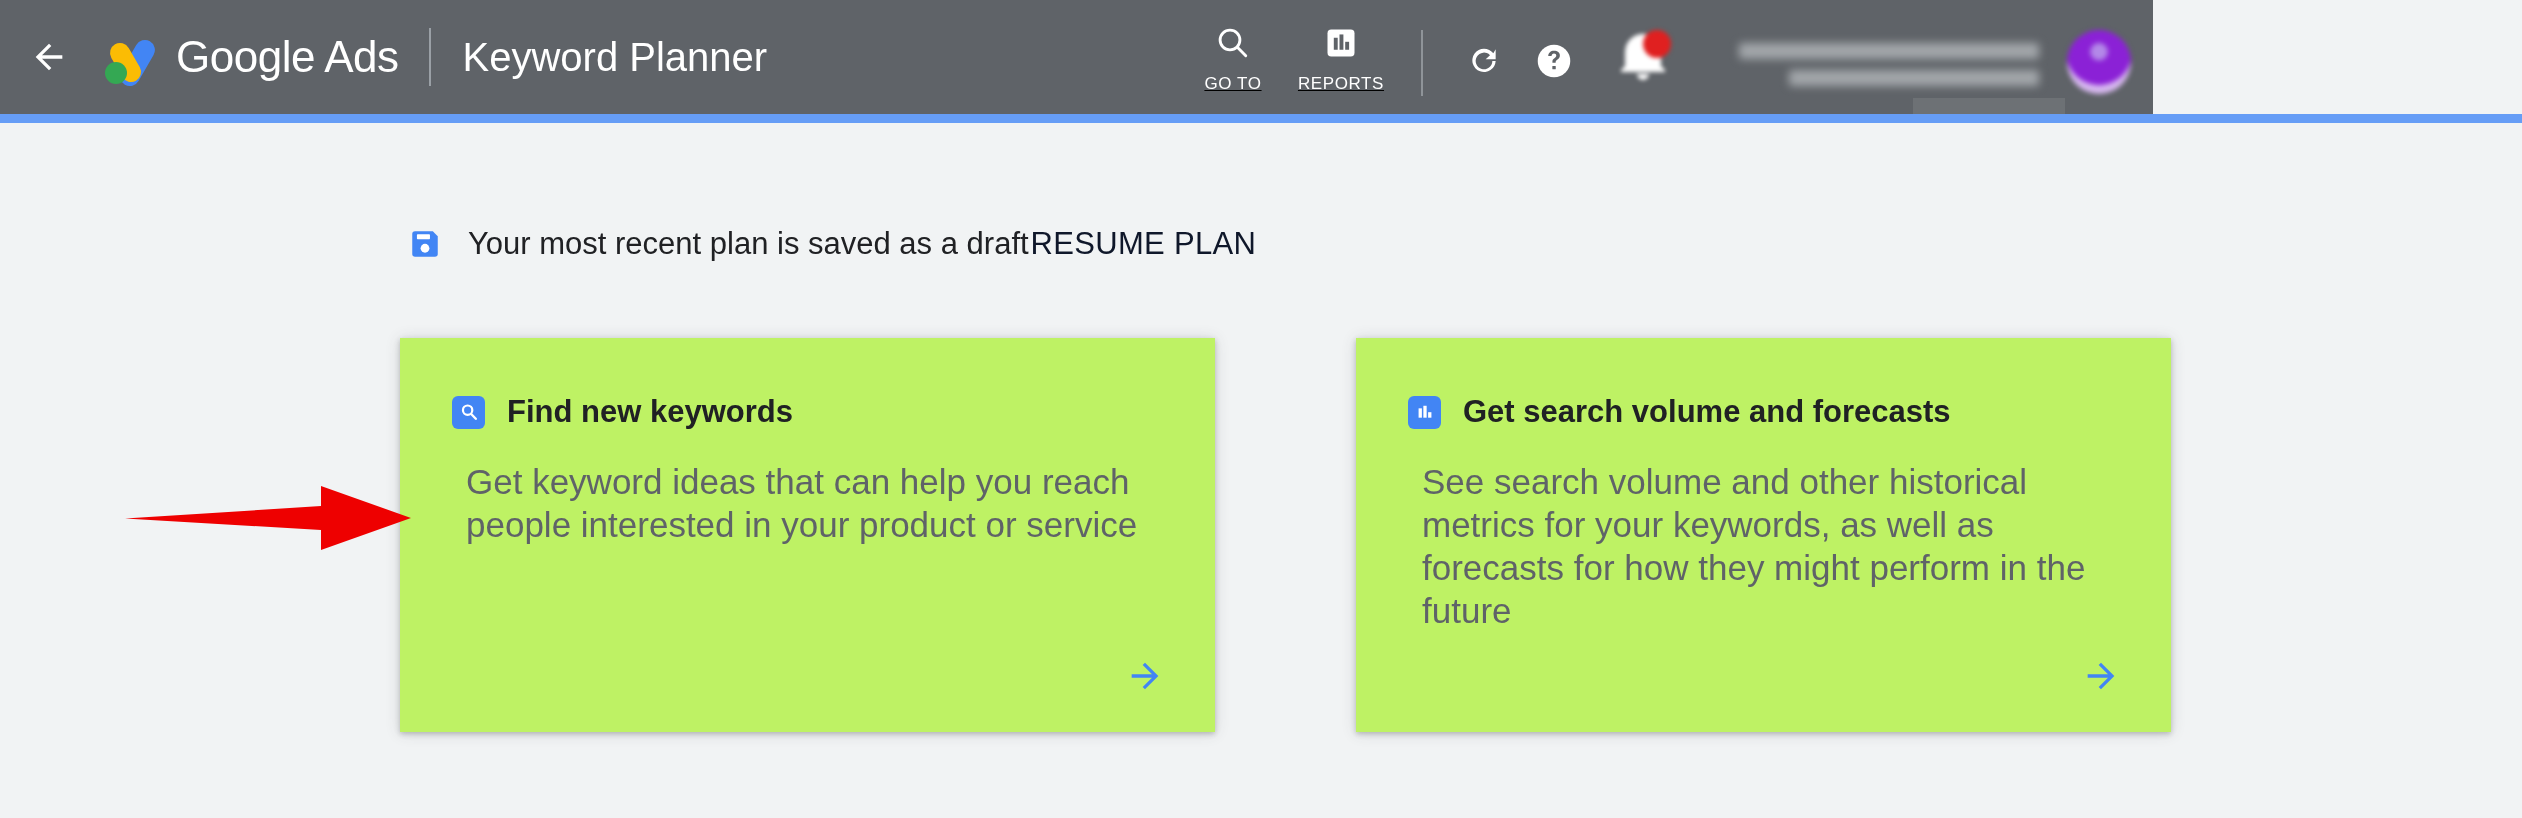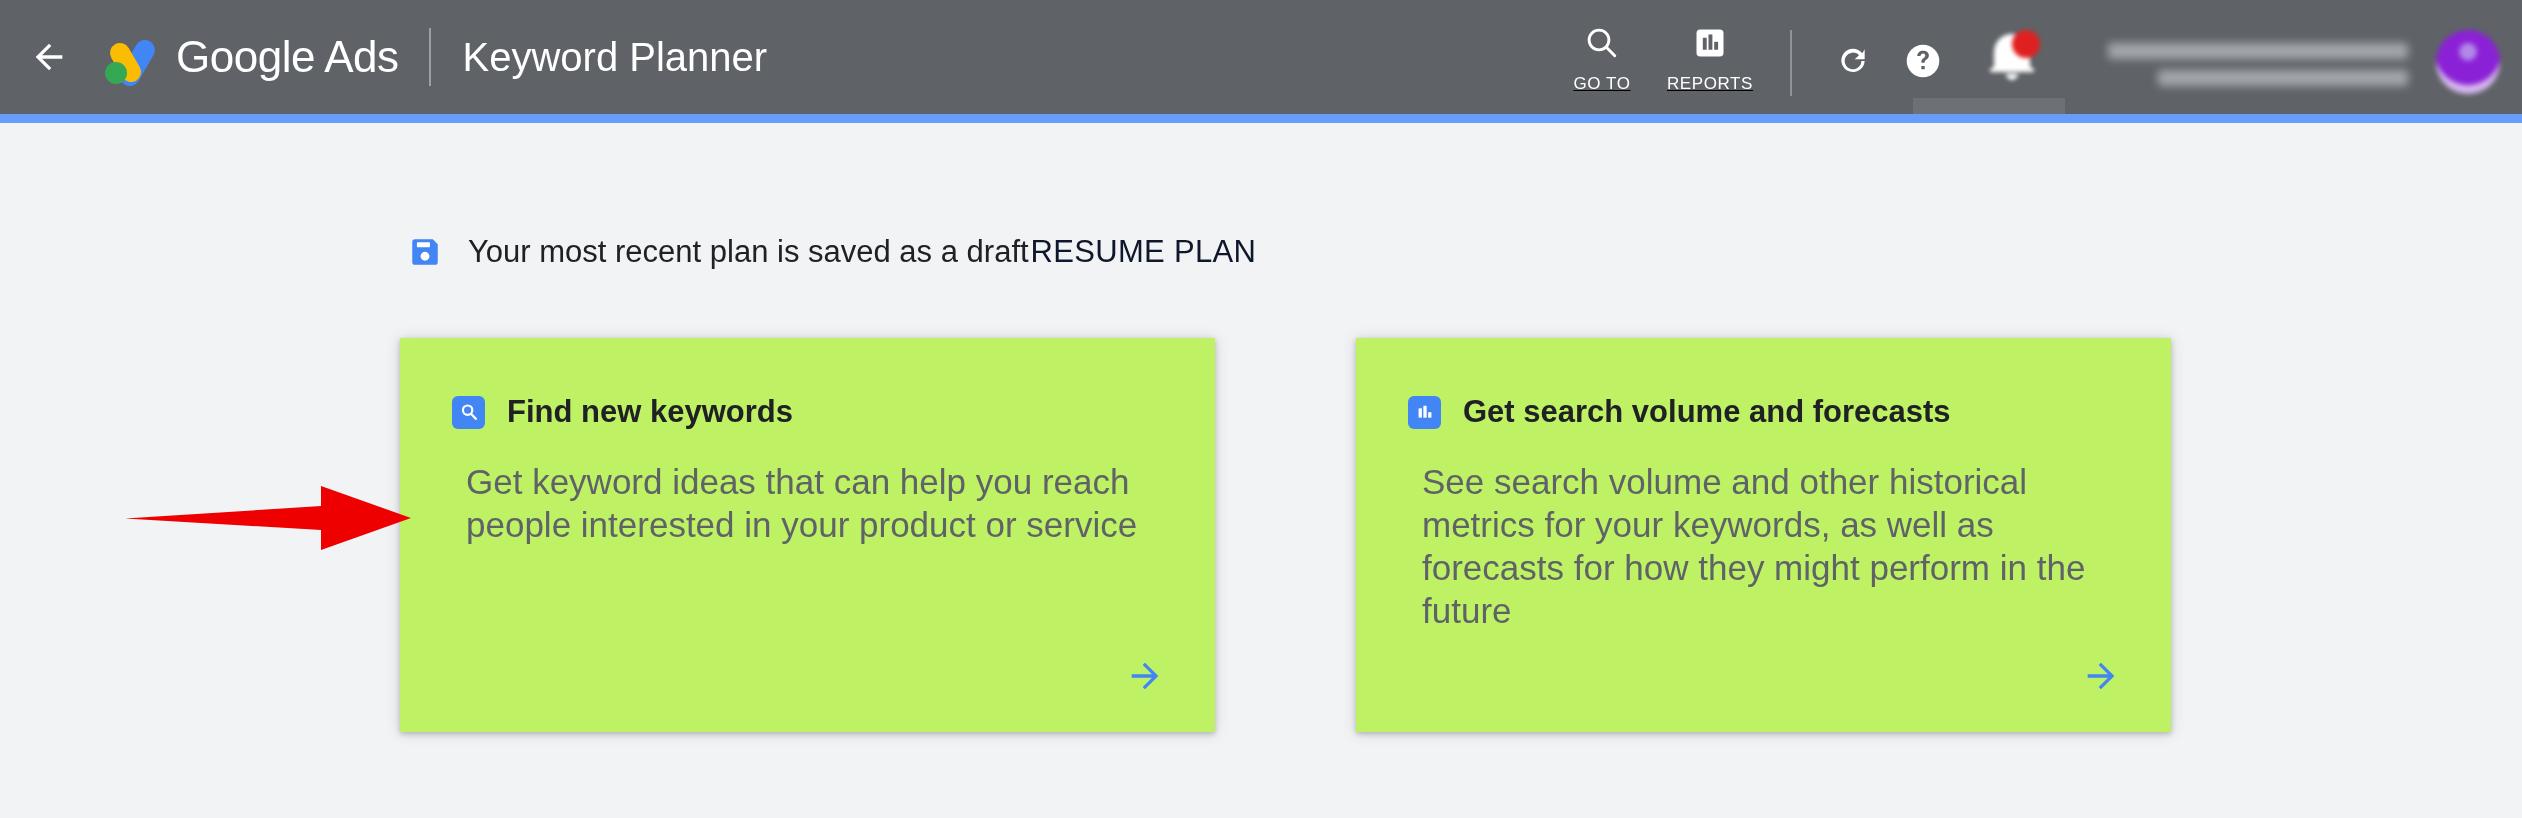--- a/index.html
+++ b/index.html
@@ -12,21 +12,21 @@
     background: #f1f3f4;
     font-family: "Liberation Sans", sans-serif;
     overflow: hidden;
     position: relative;
   }
 
   
   .header {
     position: absolute;
     left: 0; top: 0;
-    width: 2522px;
+    width: 2153px;
     height: 114px;
     background: #5f6368;
     display: flex;
     align-items: center;
     box-sizing: border-box;
   }
   .header-accent {
     position: absolute;
     left: 0; top: 114px;
     width: 2522px;
@@ -170,21 +170,21 @@
     top: 98px;
     width: 152px;
     height: 16px;
     background: rgba(255,255,255,0.09);
   }
 
   
   .draft-banner {
     position: absolute;
     left: 408px;
-    top: 234px;
+    top: 226px;
     display: flex;
     align-items: center;
   }
   .save-icon {
     width: 34px;
     height: 34px;
     flex: 0 0 auto;
   }
   .banner-text {
     margin-left: 26px;

